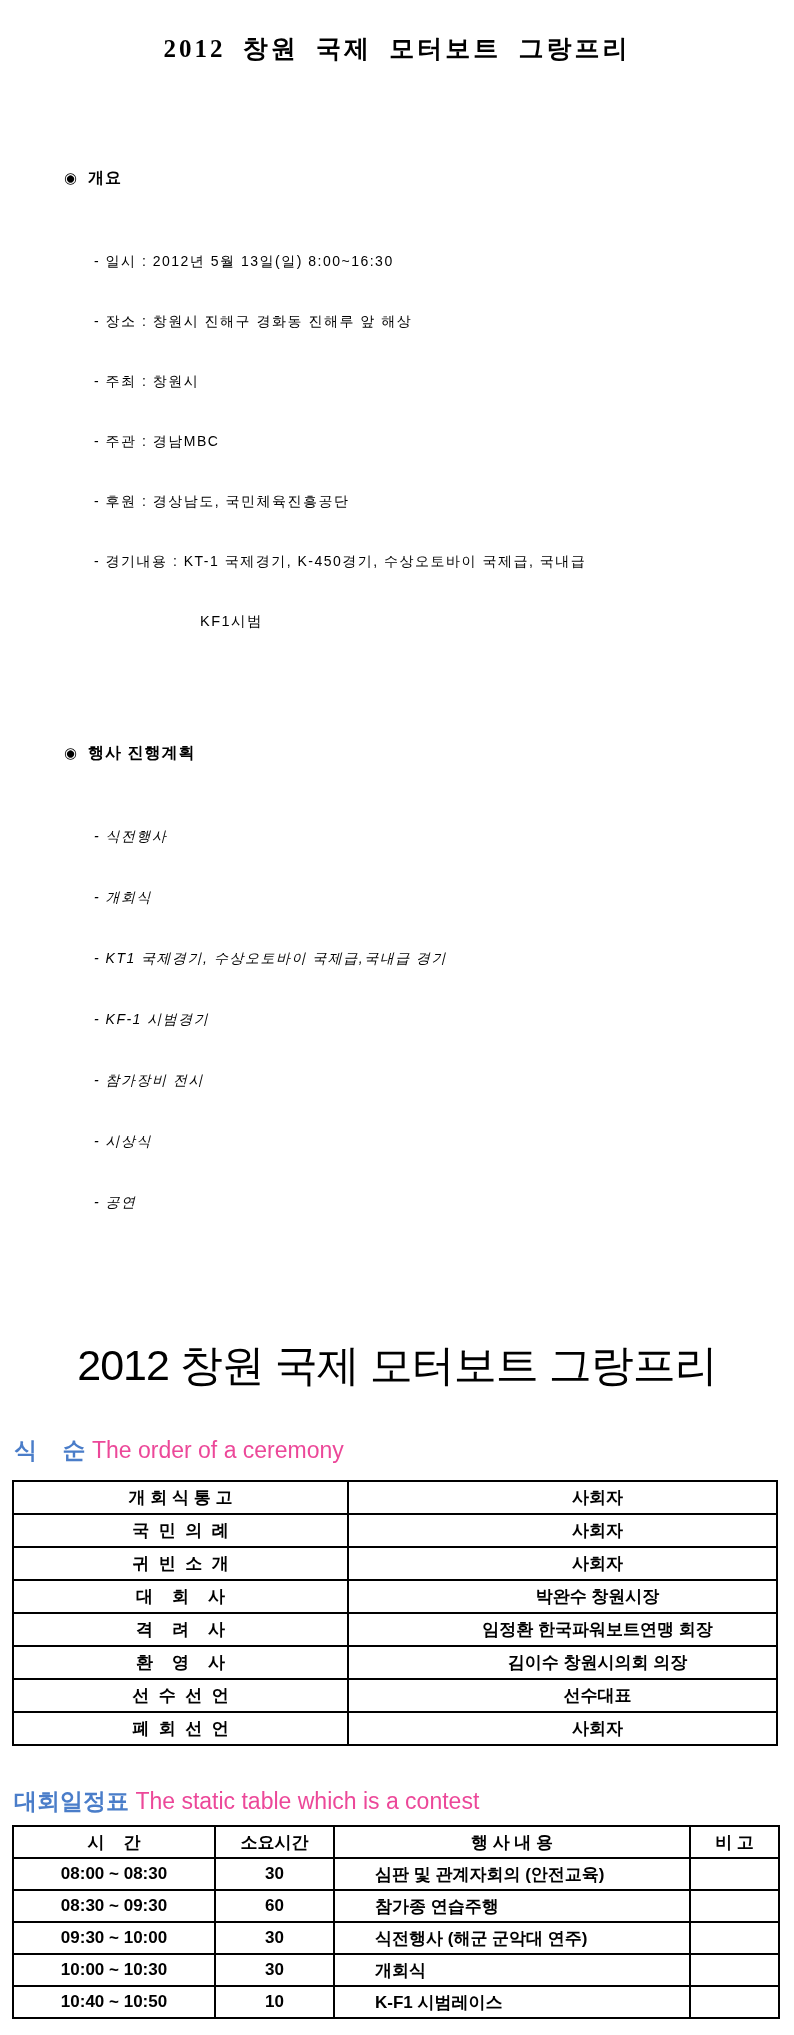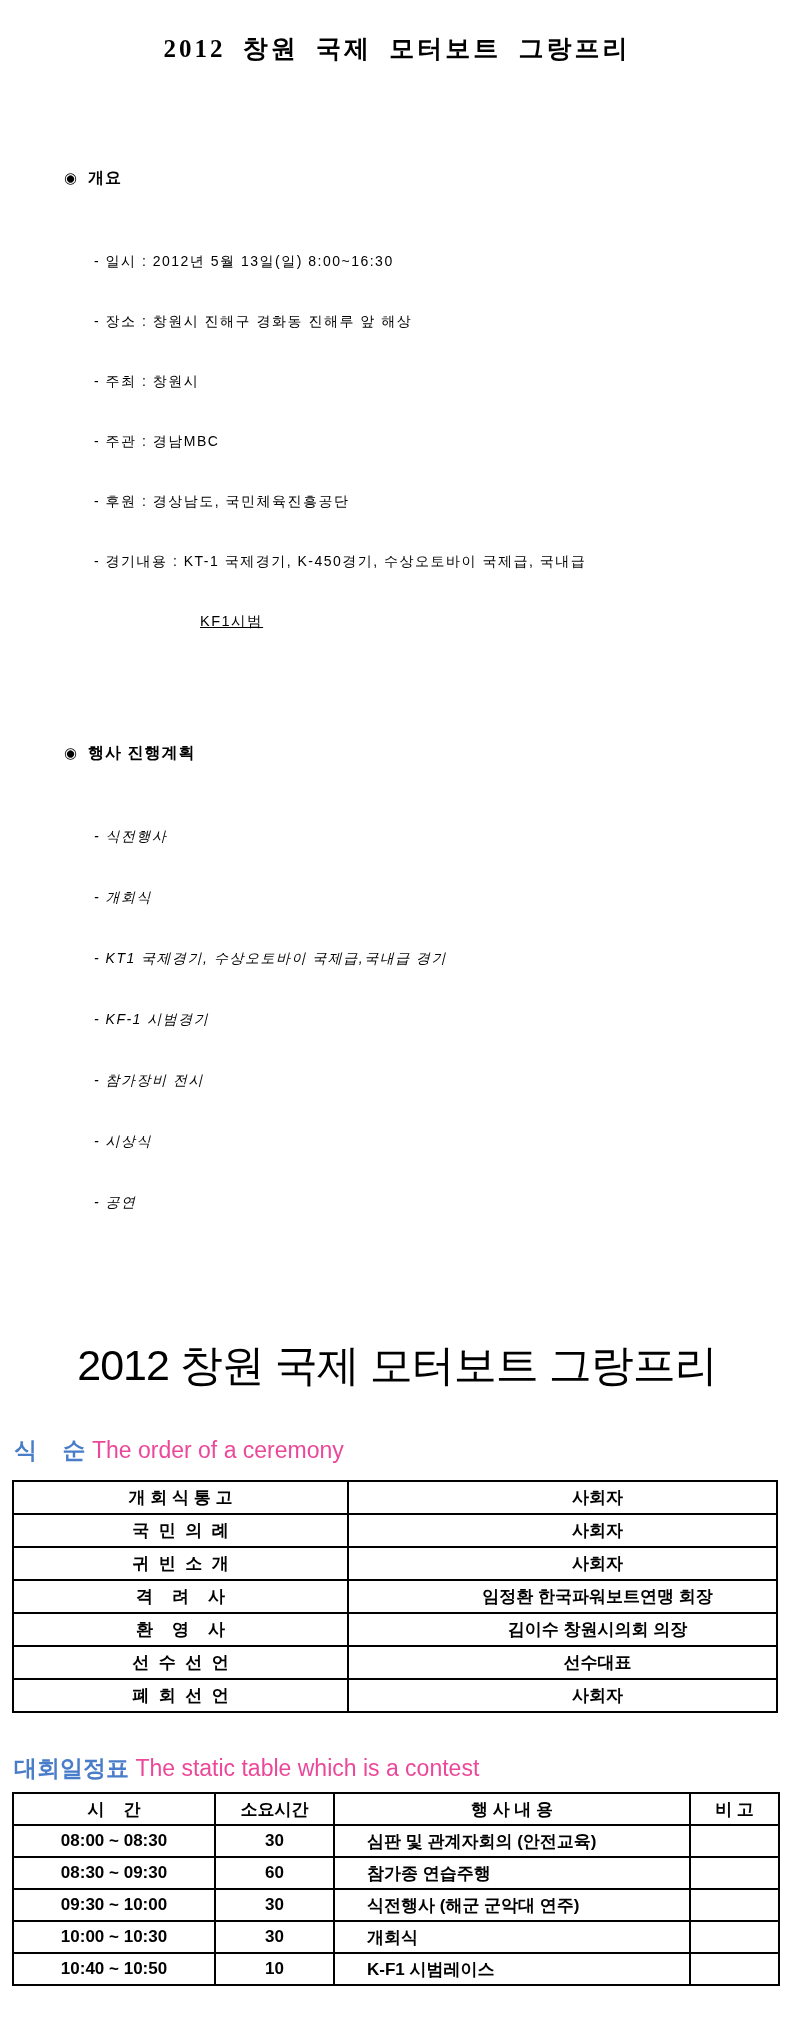--- a/index.html
+++ b/index.html
@@ -43,21 +43,20 @@
     letter-spacing: 1.5px;
     white-space: pre;
   }
   .sec-overview .plain-list li { line-height: 28px; }
   .sec-plan .plain-list li { line-height: 29px; font-style: italic; }
   .continuation {
     margin: 0 0 16px 136px;
     font-size: 14.5px;
     letter-spacing: 1.5px;
     line-height: 28px;
-    text-decoration: underline;
   }
 
   
   .main-title {
     margin-top: 88px;
     text-align: center;
     font-size: 43px;
     font-weight: normal;
     letter-spacing: -1px;
   }
@@ -96,21 +95,21 @@
   .t1 { margin-top: 14px; }
   .t1 td { height: 31px; }
   .t1 .c-item { width: 333px; text-align: center; white-space: pre; }
   .t1 .c-person { text-align: center; padding-left: 70px; }
 
   .t2 { margin-top: 8px; }
   .t2 th { height: 30px; text-align: center; white-space: pre; }
   .t2 td { height: 30px; border-radius: 7px; }
   .t2 .c-time { text-align: center; }
   .t2 .c-dur { text-align: center; }
-  .t2 .c-event { text-align: left; padding-left: 32px; }
+  .t2 .c-event { text-align: left; padding-left: 40px; }
   .t2 .c-note { text-align: center; }
 </style>
 </head>
 <body>
 
 <div class="page">
 
   <div class="top-title">2012 창원 국제 모터보트 그랑프리</div>
 
   <div class="section sec-overview">
@@ -157,20 +156,24 @@
     </tr>
     <tr>
       <td class="c-item">국  민  의  례</td>
       <td class="c-person">사회자</td>
     </tr>
     <tr>
       <td class="c-item">귀  빈  소  개</td>
       <td class="c-person">사회자</td>
     </tr>
     <tr>
+      <td class="c-item">대    회    사</td>
+      <td class="c-person">박완수 창원시장</td>
+    </tr>
+    <tr>
       <td class="c-item">격    려    사</td>
       <td class="c-person">임정환 한국파워보트연맹 회장</td>
     </tr>
     <tr>
       <td class="c-item">환    영    사</td>
       <td class="c-person">김이수 창원시의회 의장</td>
     </tr>
     <tr>
       <td class="c-item">선  수  선  언</td>
       <td class="c-person">선수대표</td>

